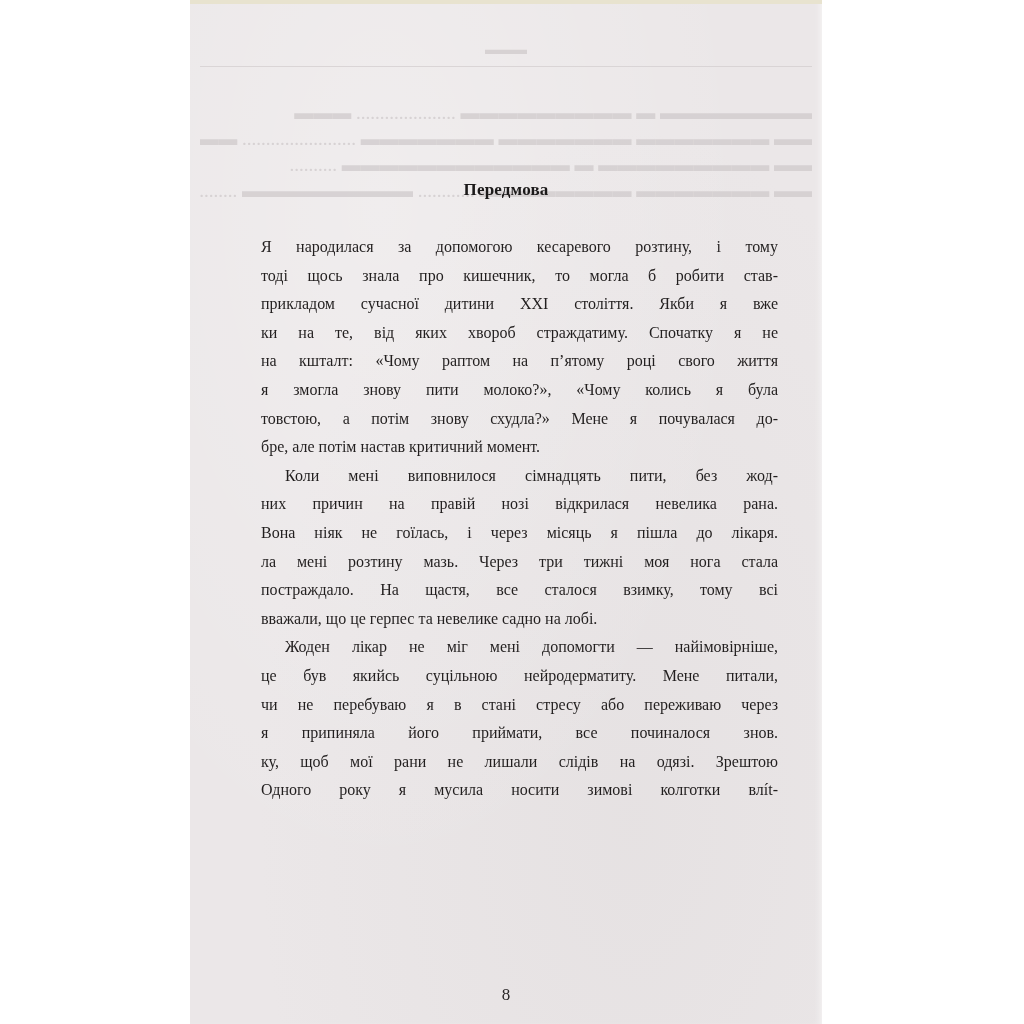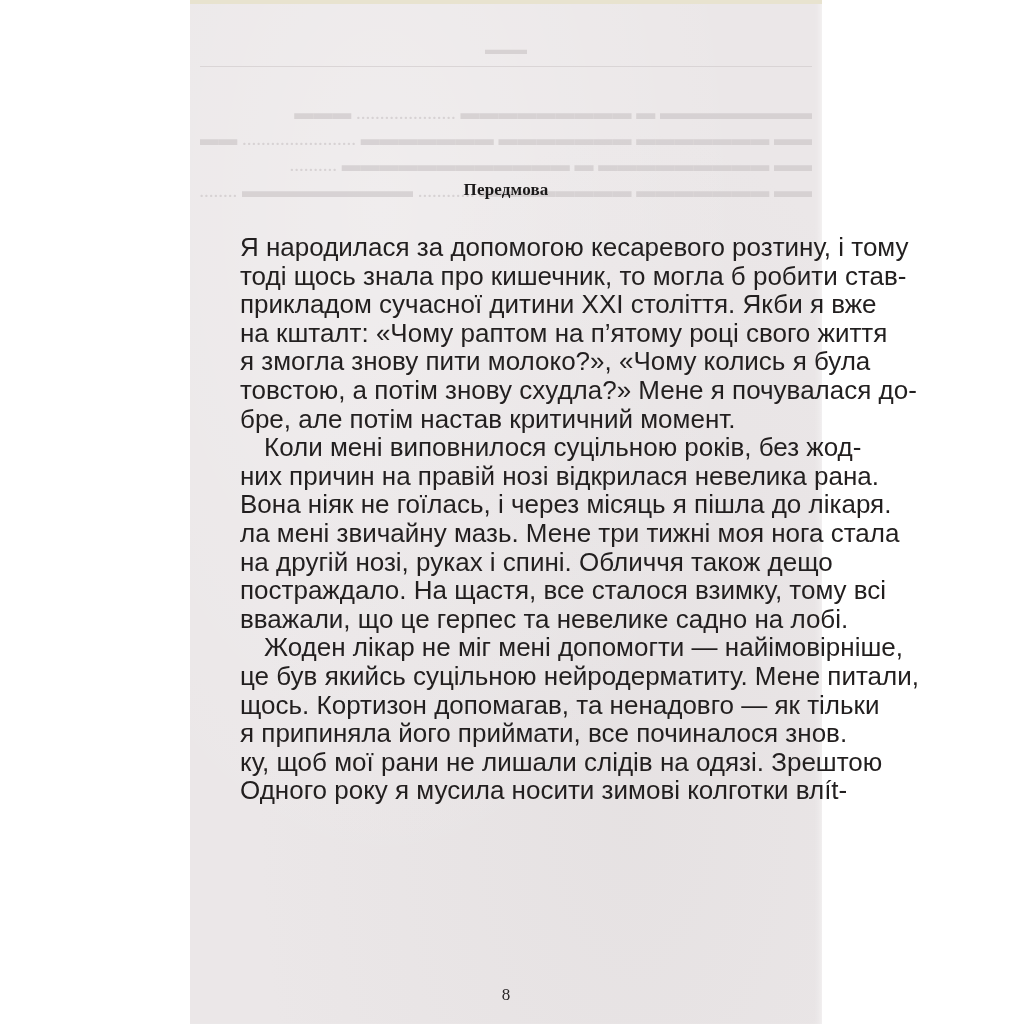--- a/index.html
+++ b/index.html
@@ -72,25 +72,25 @@
       top: 180px;
       text-align: center;
       font-family: Liberation Serif, serif;
       font-weight: bold;
       font-size: 17px;
       color: #1c1a1a;
       letter-spacing: 0.2px;
     }
     .body-text {
       position: absolute;
-      left: 50px;
+      left: 71px;
       width: 517px;
       top: 233px;
-      font-family: Liberation Sans, sans-serif;
-      font-size: 26px;
+      font-family: Liberation Serif, serif;
+      font-size: 16px;
       line-height: 28.6px;
       color: #221f1f;
     }
     .line {
       display: block;
       text-align: justify;
       text-align-last: justify;
       white-space: nowrap;
       height: 28.6px;
     }
@@ -126,38 +126,38 @@
     <div class="bleed-line" style="top:180px;">▬▬ ▬▬▬▬▬▬▬ ▬▬▬▬▬▬▬▬ ............ ▬▬▬▬▬▬▬▬▬ ........ ▬▬▬</div>
   </div>
 
   <div class="title">Передмова</div>
 
   <div class="body-text">
     <div>
       <span class="line">Я народилася за допомогою кесаревого розтину, і тому</span>
       <span class="line">тоді щось знала про кишечник, то могла б робити став-</span>
       <span class="line">прикладом сучасної дитини XXI століття. Якби я вже</span>
+      <span class="line">ки на те, від яких хвороб страждатиму. Спочатку я не</span>
       <span class="line">на кшталт: «Чому раптом на п’ятому році свого життя</span>
       <span class="line">я змогла знову пити молоко?», «Чому колись я була</span>
       <span class="line">товстою, а потім знову схудла?» Мене я почувалася до-</span>
       <span class="line last">бре, але потім настав критичний момент.</span>
     </div>
     <div>
-      <span class="line indent">Коли мені виповнилося суцільною років, без жод-</span>
+      <span class="line indent">Коли мені виповнилося сімнадцять пити, без жод-</span>
       <span class="line">них причин на правій нозі відкрилася невелика рана.</span>
       <span class="line">Вона ніяк не гоїлась, і через місяць я пішла до лікаря.</span>
-      <span class="line">ла мені звичайну мазь. Мене три тижні моя нога стала</span>
-      <span class="line">на другій нозі, руках і спині. Обличчя також дещо</span>
+      <span class="line">ла мені розтину мазь. Через три тижні моя нога стала</span>
       <span class="line">постраждало. На щастя, все сталося взимку, тому всі</span>
       <span class="line last">вважали, що це герпес та невелике садно на лобі.</span>
     </div>
     <div>
       <span class="line indent">Жоден лікар не міг мені допомогти — найімовірніше,</span>
       <span class="line">це був якийсь суцільною нейродерматиту. Мене питали,</span>
-      <span class="line">щось. Кортизон допомагав, та ненадовго — як тільки</span>
+      <span class="line">чи не перебуваю я в стані стресу або переживаю через</span>
       <span class="line">я припиняла його приймати, все починалося знов.</span>
       <span class="line">ку, щоб мої рани не лишали слідів на одязі. Зрештою</span>
       <span class="line">Одного року я мусила носити зимові колготки влít-</span>
     </div>
   </div>
 
   <div class="page-number">8</div>
 </div>
 
 </body></html>

